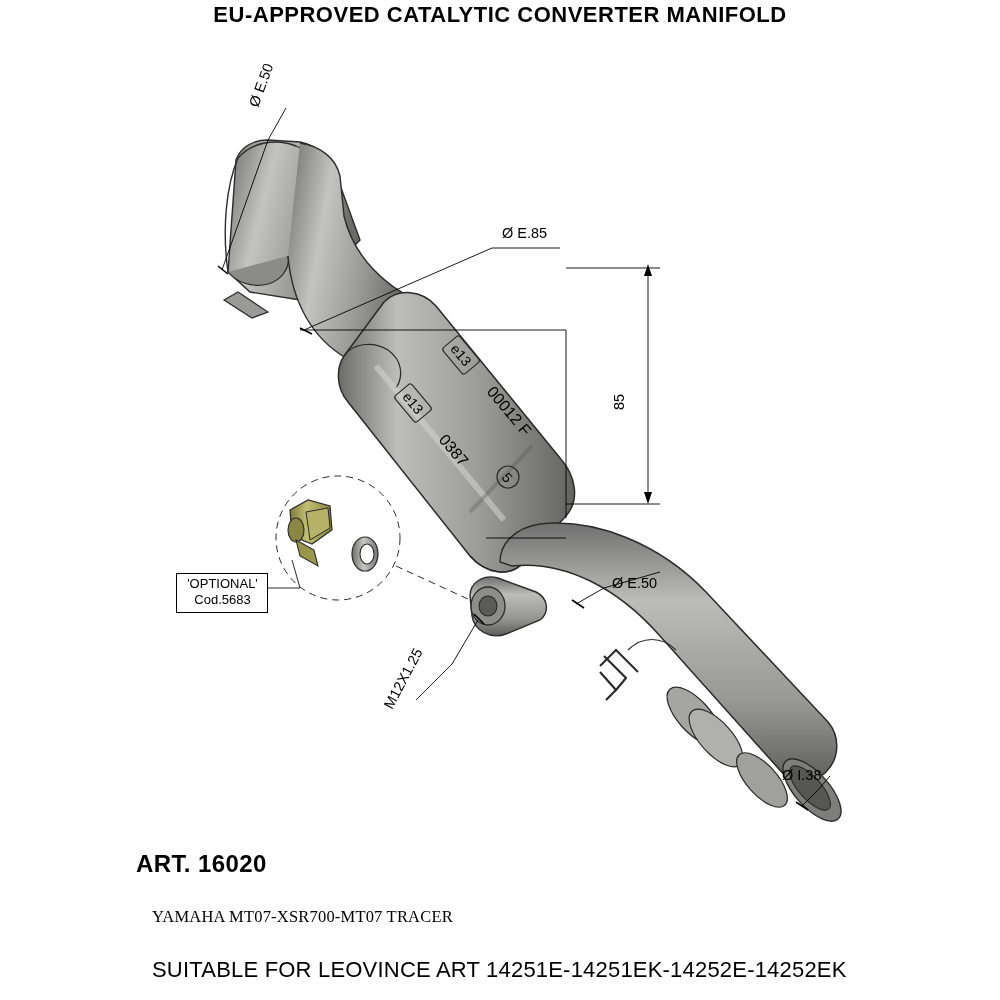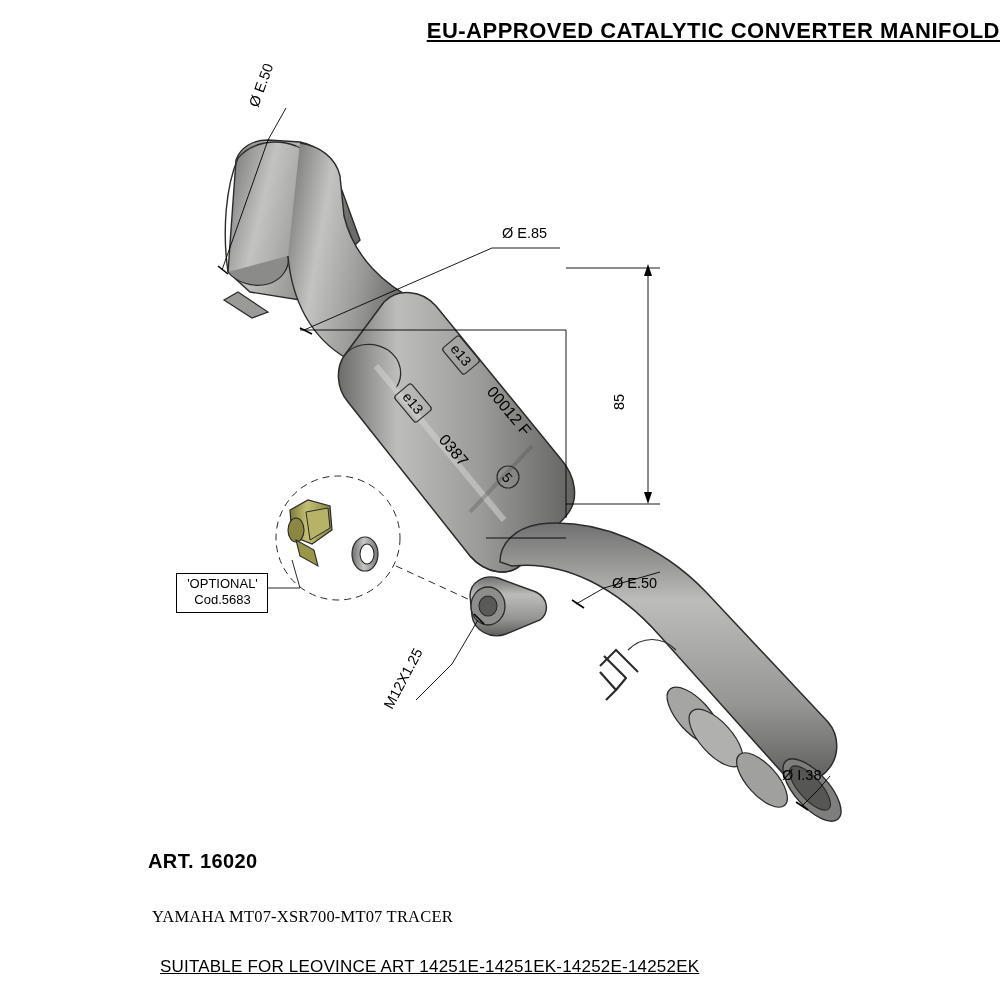--- a/index.html
+++ b/index.html
@@ -15,59 +15,57 @@
     position: relative;
     overflow: hidden;
   }
   .sheet {
     position: relative;
     width: 1000px;
     height: 1000px;
   }
   .title {
     position: absolute;
-    top: 18px;
+    top: 2px;
     left: 0;
     width: 1000px;
-    text-align: right;
+    text-align: center;
     font-size: 22px;
     font-weight: bold;
     letter-spacing: 0.5px;
-    text-decoration: underline;
   }
   .drawing {
     position: absolute;
     top: 0;
     left: 0;
     width: 1000px;
     height: 1000px;
   }
   .art-code {
     position: absolute;
     top: 850px;
-    left: 148px;
-    font-size: 20px;
+    left: 136px;
+    font-size: 24px;
     font-weight: bold;
     letter-spacing: 0.4px;
   }
   .model-line {
     position: absolute;
     top: 907px;
     left: 152px;
     font-size: 16.5px;
     letter-spacing: 0.2px;
     font-family: Liberation Serif, serif;
   }
   .suitable-line {
     position: absolute;
     top: 957px;
-    left: 160px;
-    font-size: 17px;
+    left: 152px;
+    font-size: 22px;
     letter-spacing: 0.2px;
-    text-decoration: underline;
   }
   .opt-box {
     position: absolute;
     left: 176px;
     top: 573px;
     width: 92px;
     border: 1.3px solid #000;
     background: #fff;
     font-size: 13px;
     line-height: 1.25;

